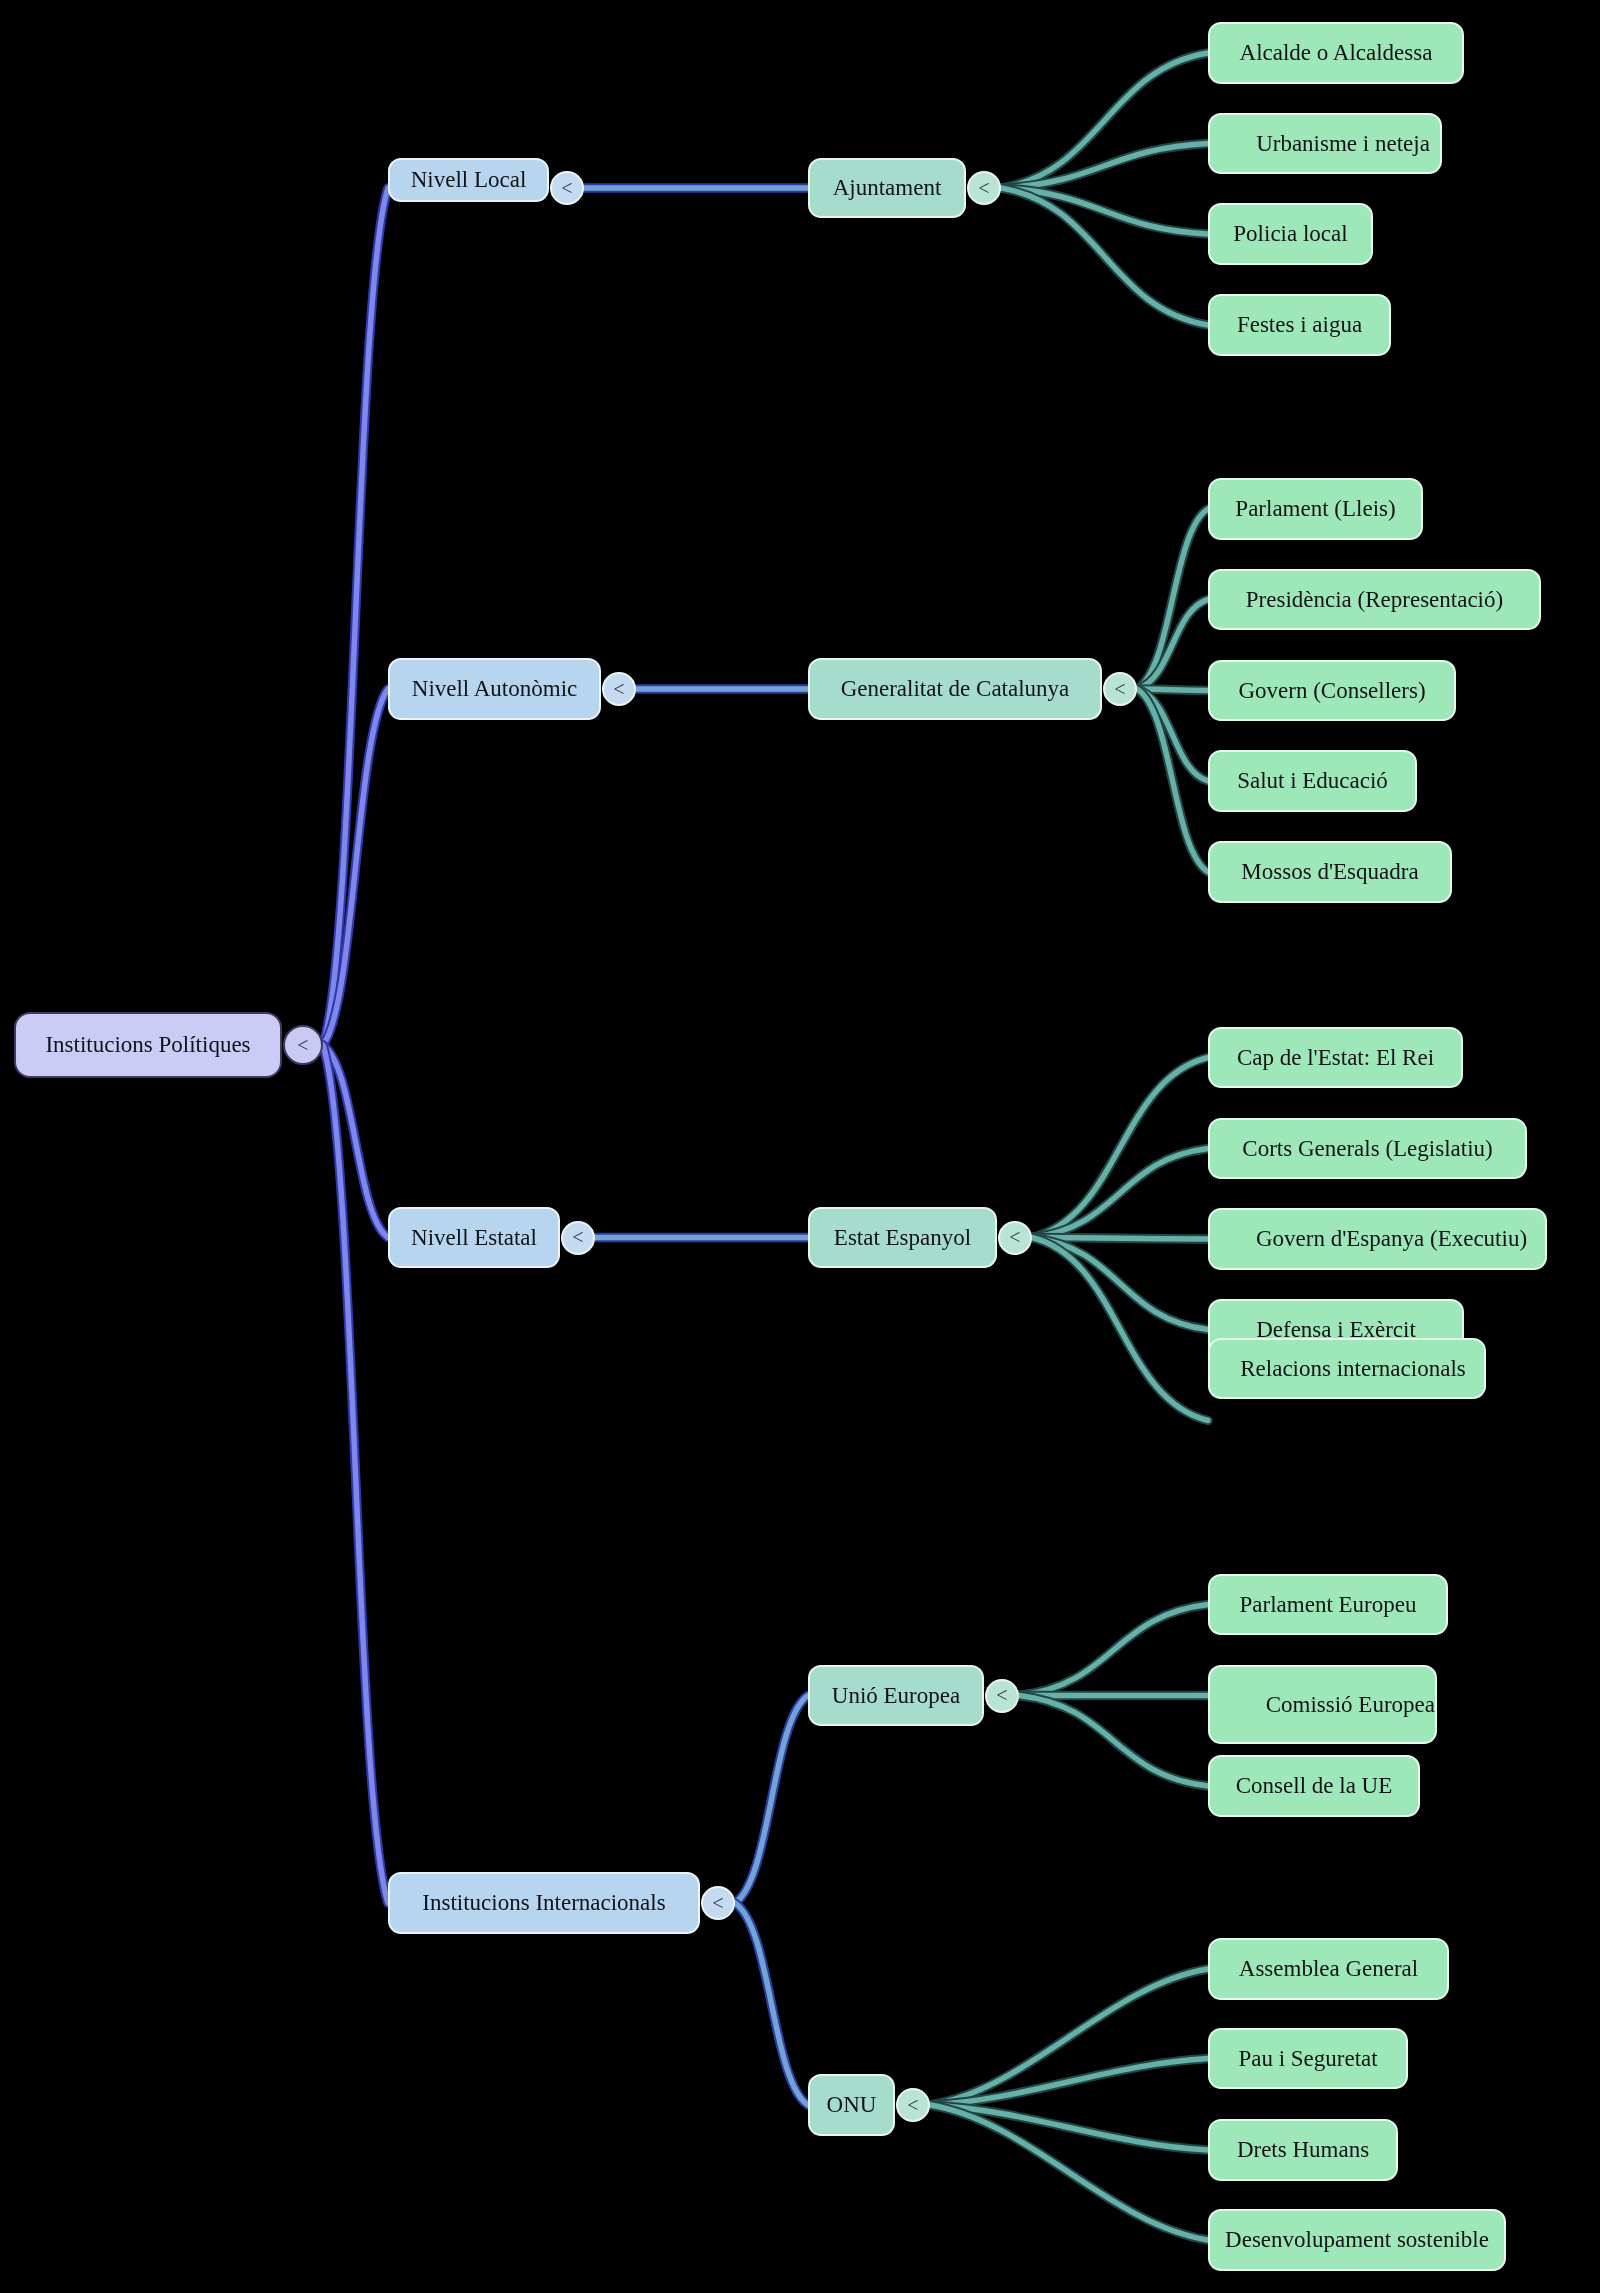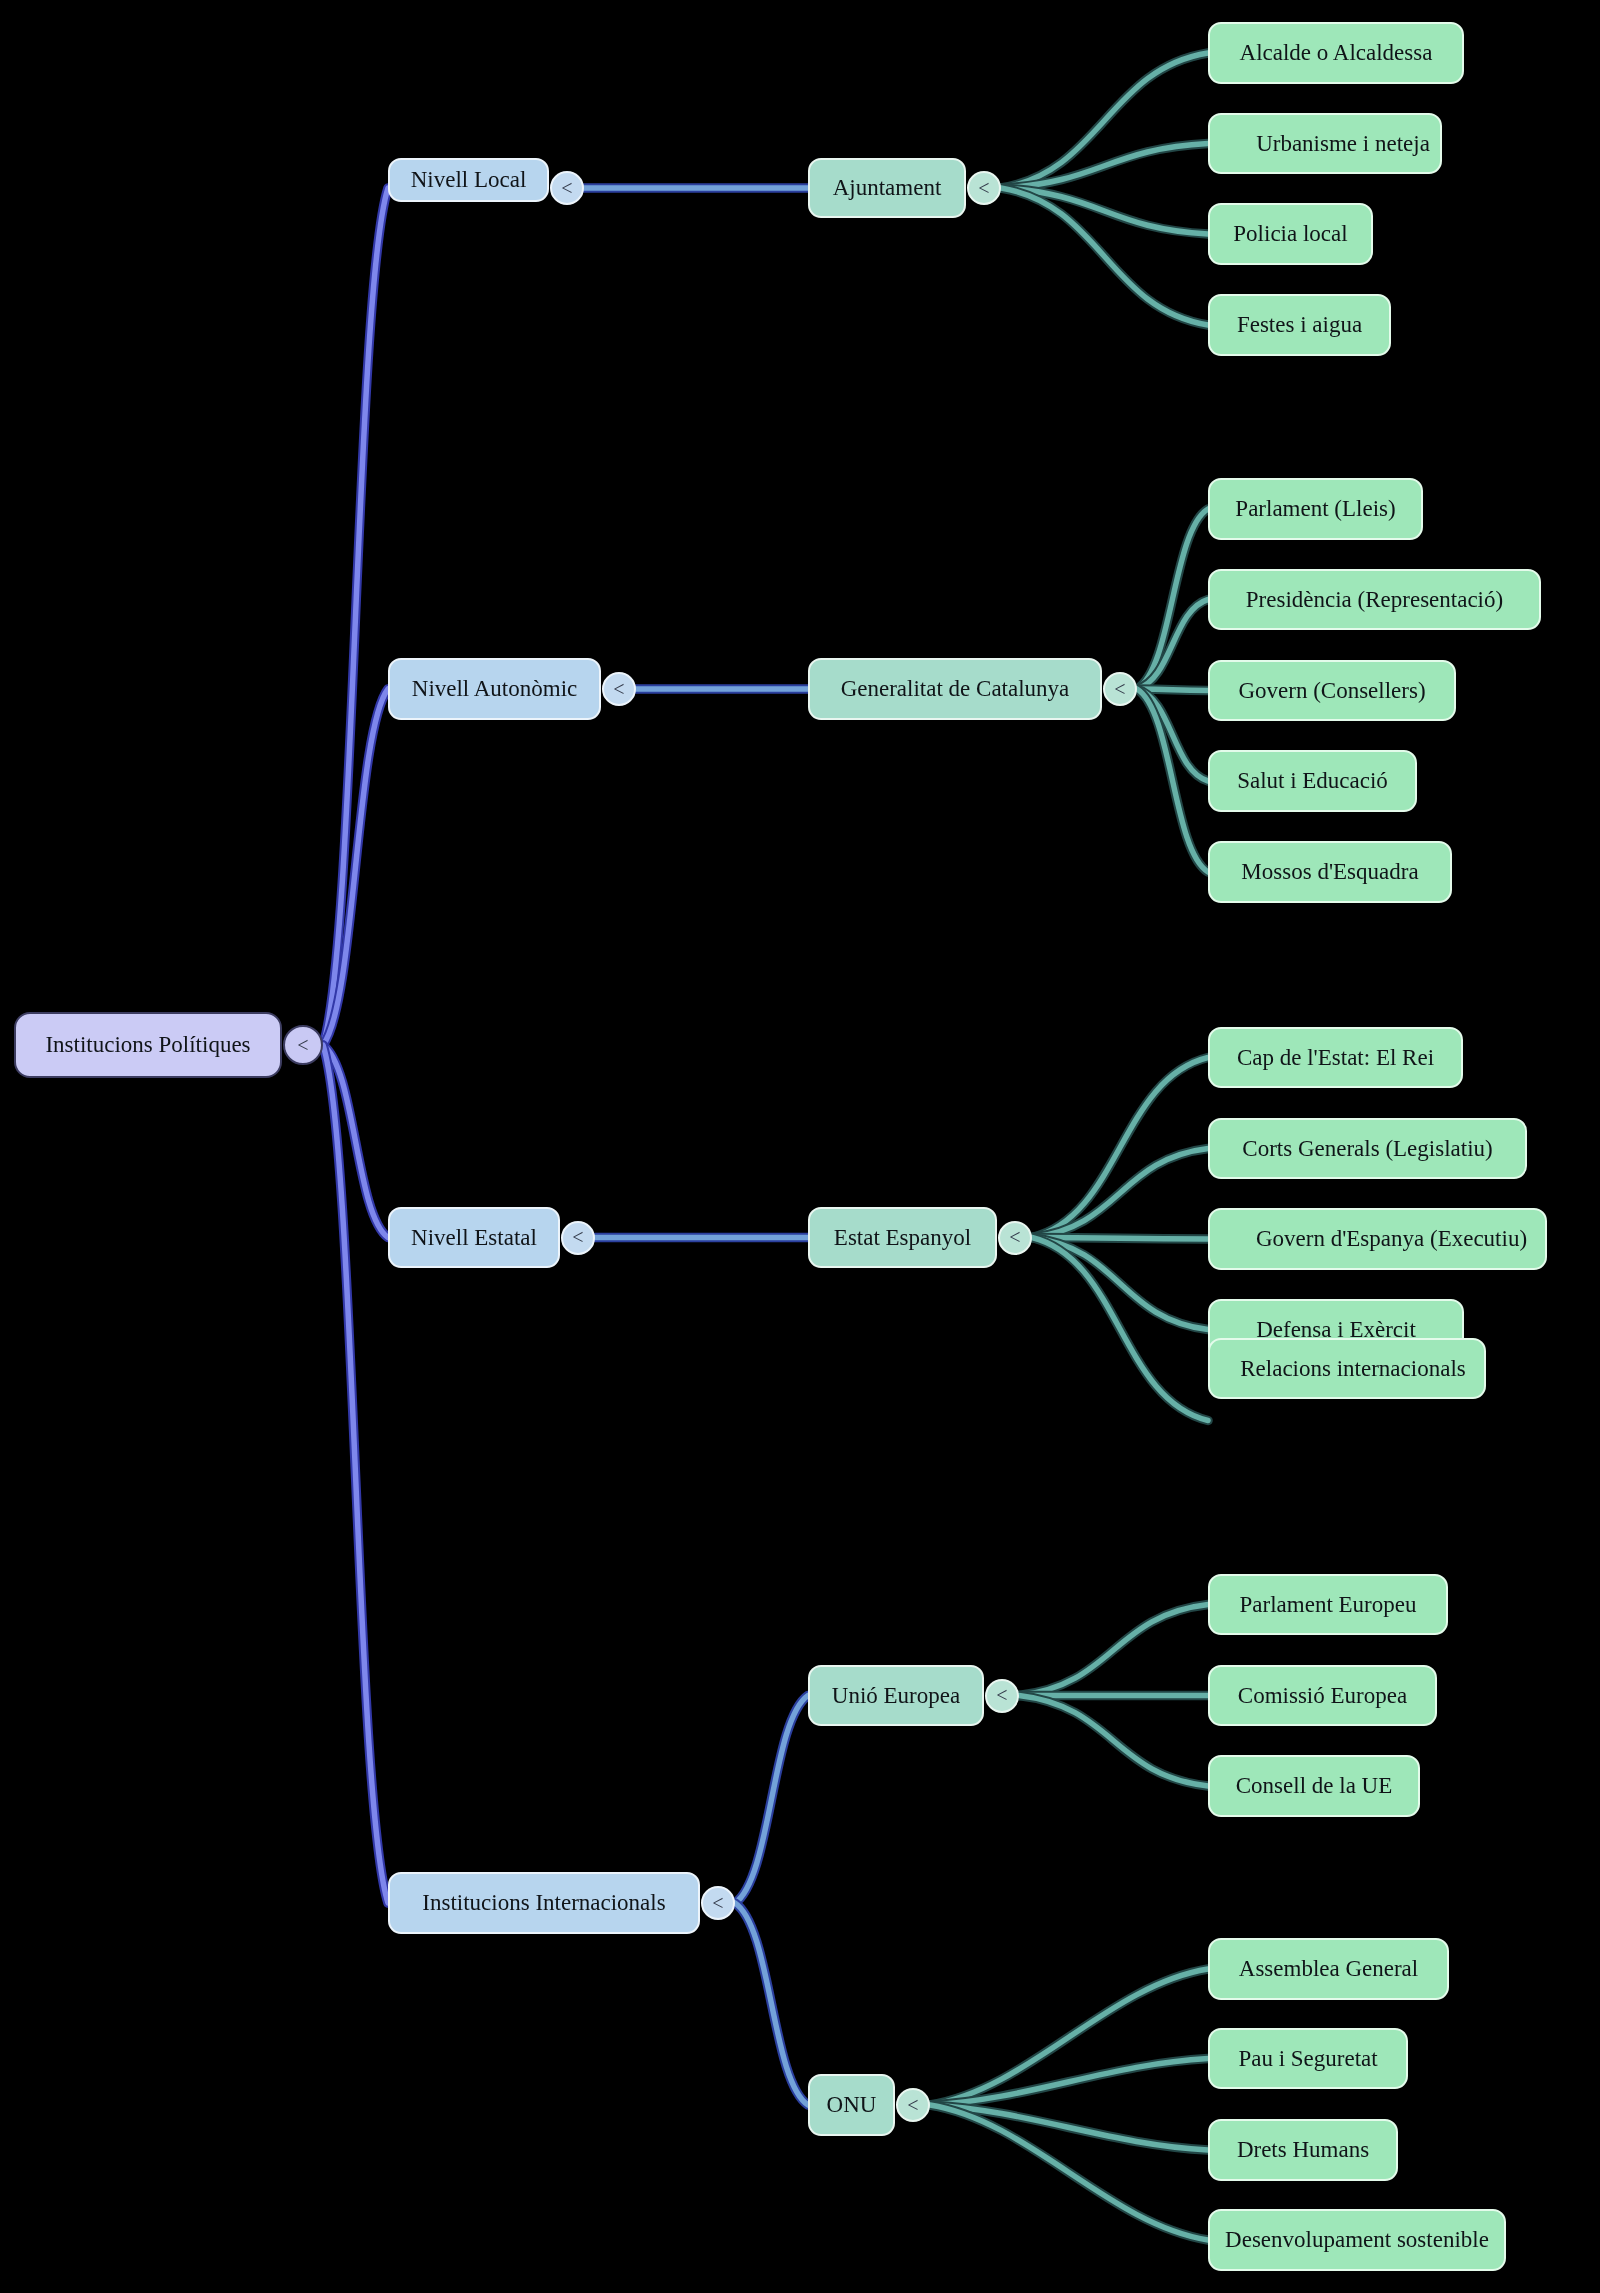--- a/index.html
+++ b/index.html
@@ -218,21 +218,21 @@
     </div>
     <div class="node leaf" style="left: 1208px; top: 1299px; width: 256px; height: 61px;">
       <span>Defensa i Exèrcit</span>
     </div>
     <div class="node leaf" style="left: 1208px; top: 1338px; width: 278px; height: 61px; padding-left: 12px;">
       <span>Relacions internacionals</span>
     </div>
     <div class="node leaf" style="left: 1208px; top: 1574px; width: 240px; height: 61px;">
       <span>Parlament Europeu</span>
     </div>
-    <div class="node leaf" style="left: 1208px; top: 1665px; width: 229px; height: 61px;">
+    <div class="node leaf" style="left: 1208px; top: 1665px; width: 229px; height: 79px; justify-content: flex-end;">
       <span>Comissió Europea</span>
     </div>
     <div class="node leaf" style="left: 1208px; top: 1755px; width: 212px; height: 62px;">
       <span>Consell de la UE</span>
     </div>
     <div class="node leaf" style="left: 1208px; top: 1938px; width: 241px; height: 62px;">
       <span>Assemblea General</span>
     </div>
     <div class="node leaf" style="left: 1208px; top: 2028px; width: 200px; height: 61px;">
       <span>Pau i Seguretat</span>

